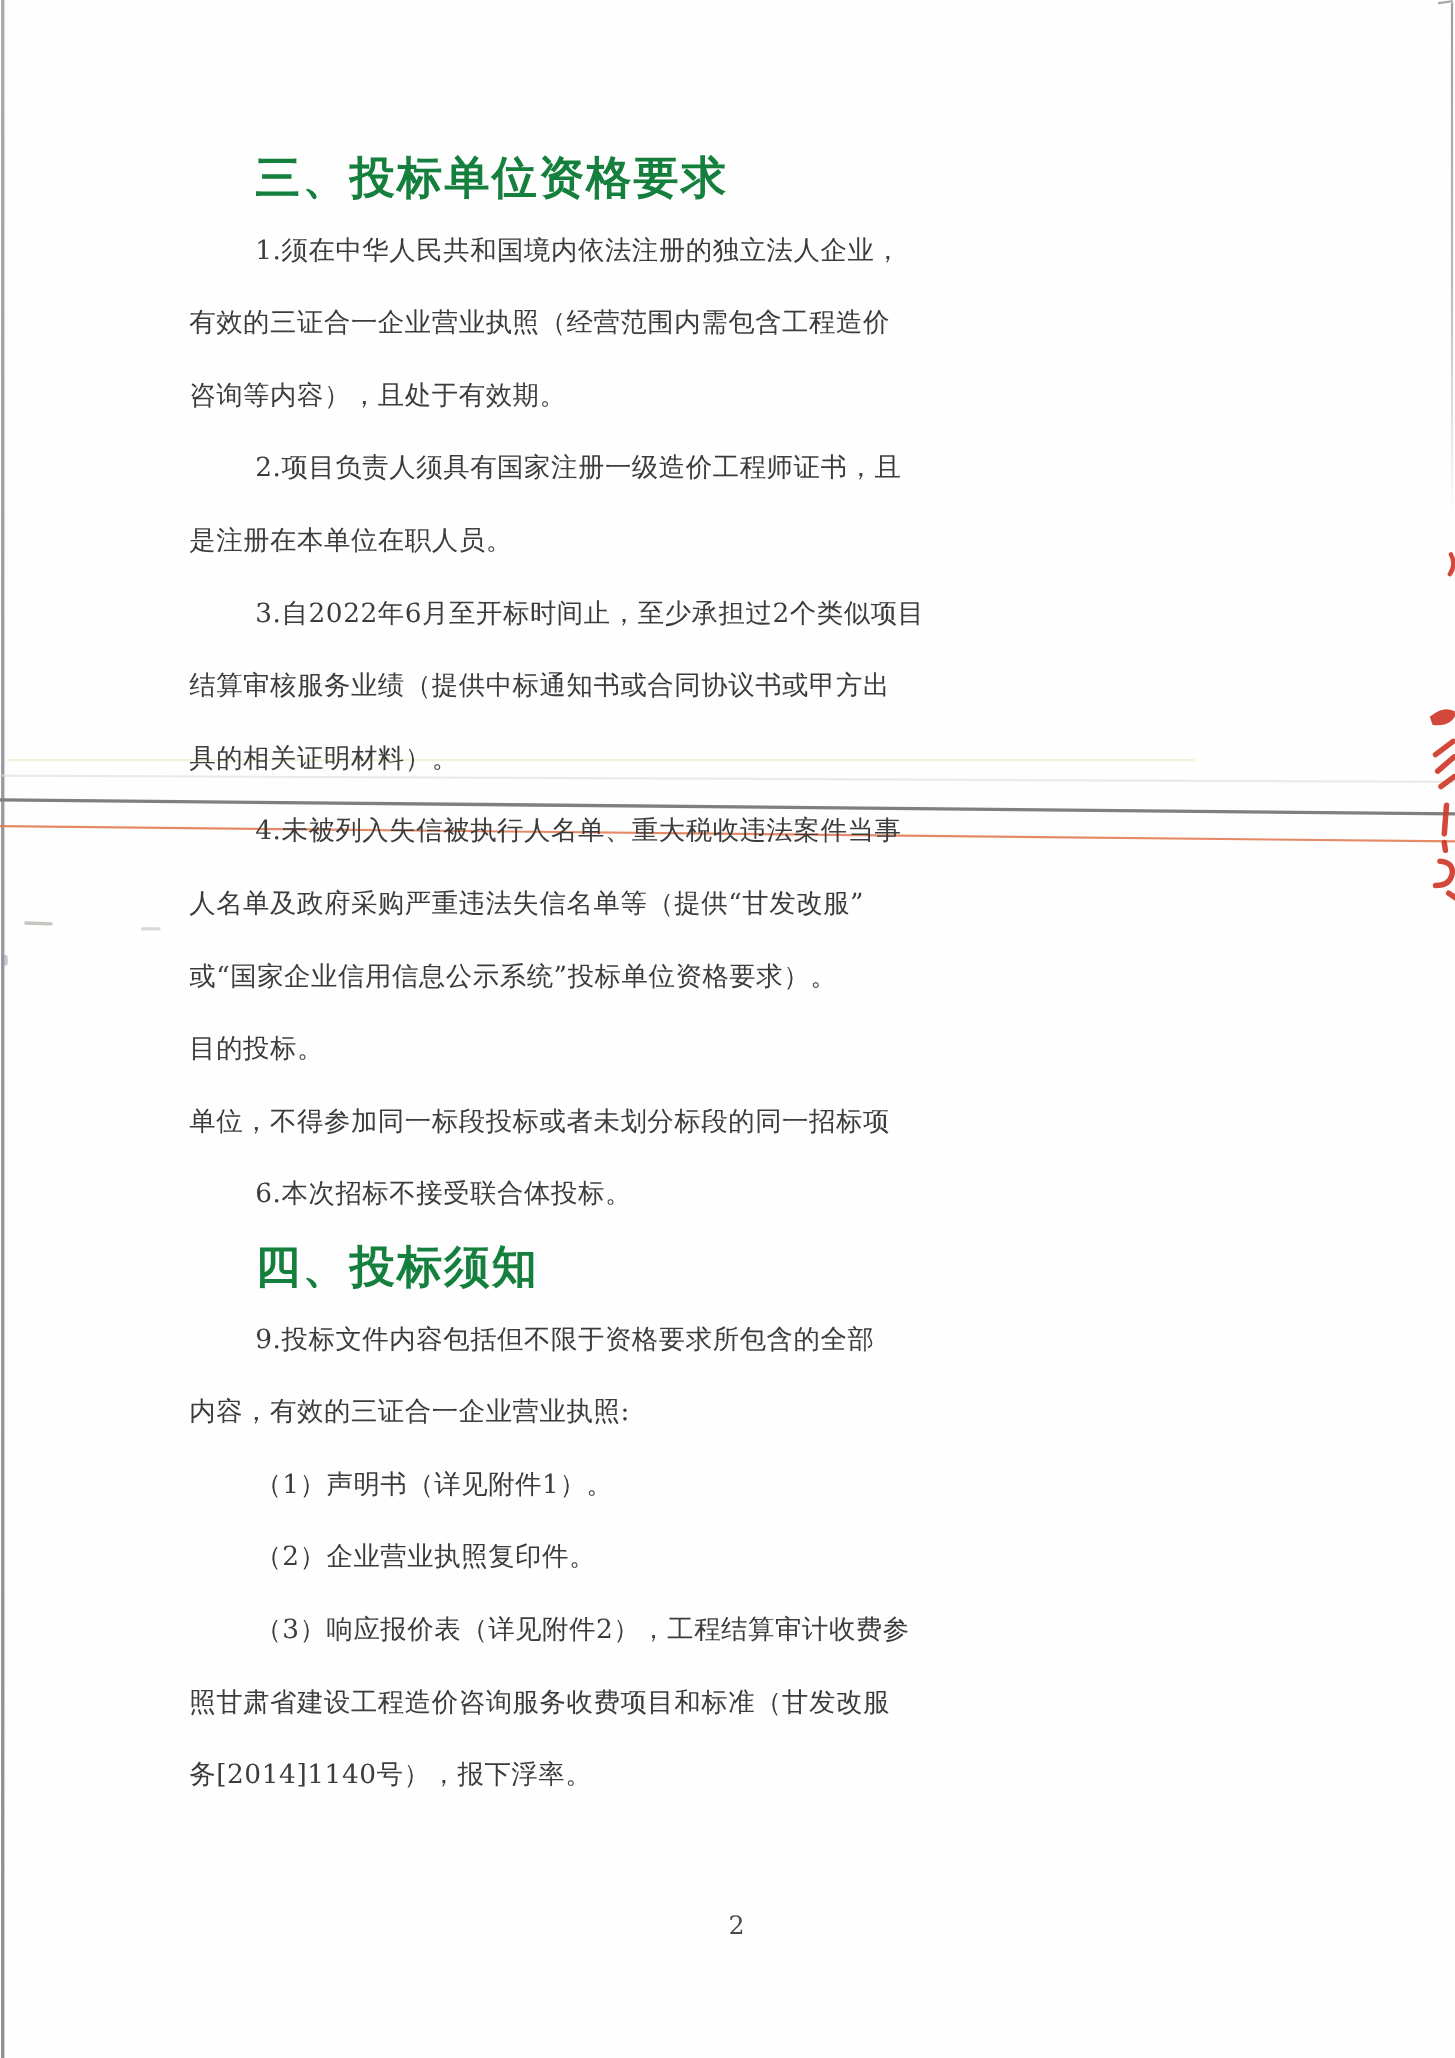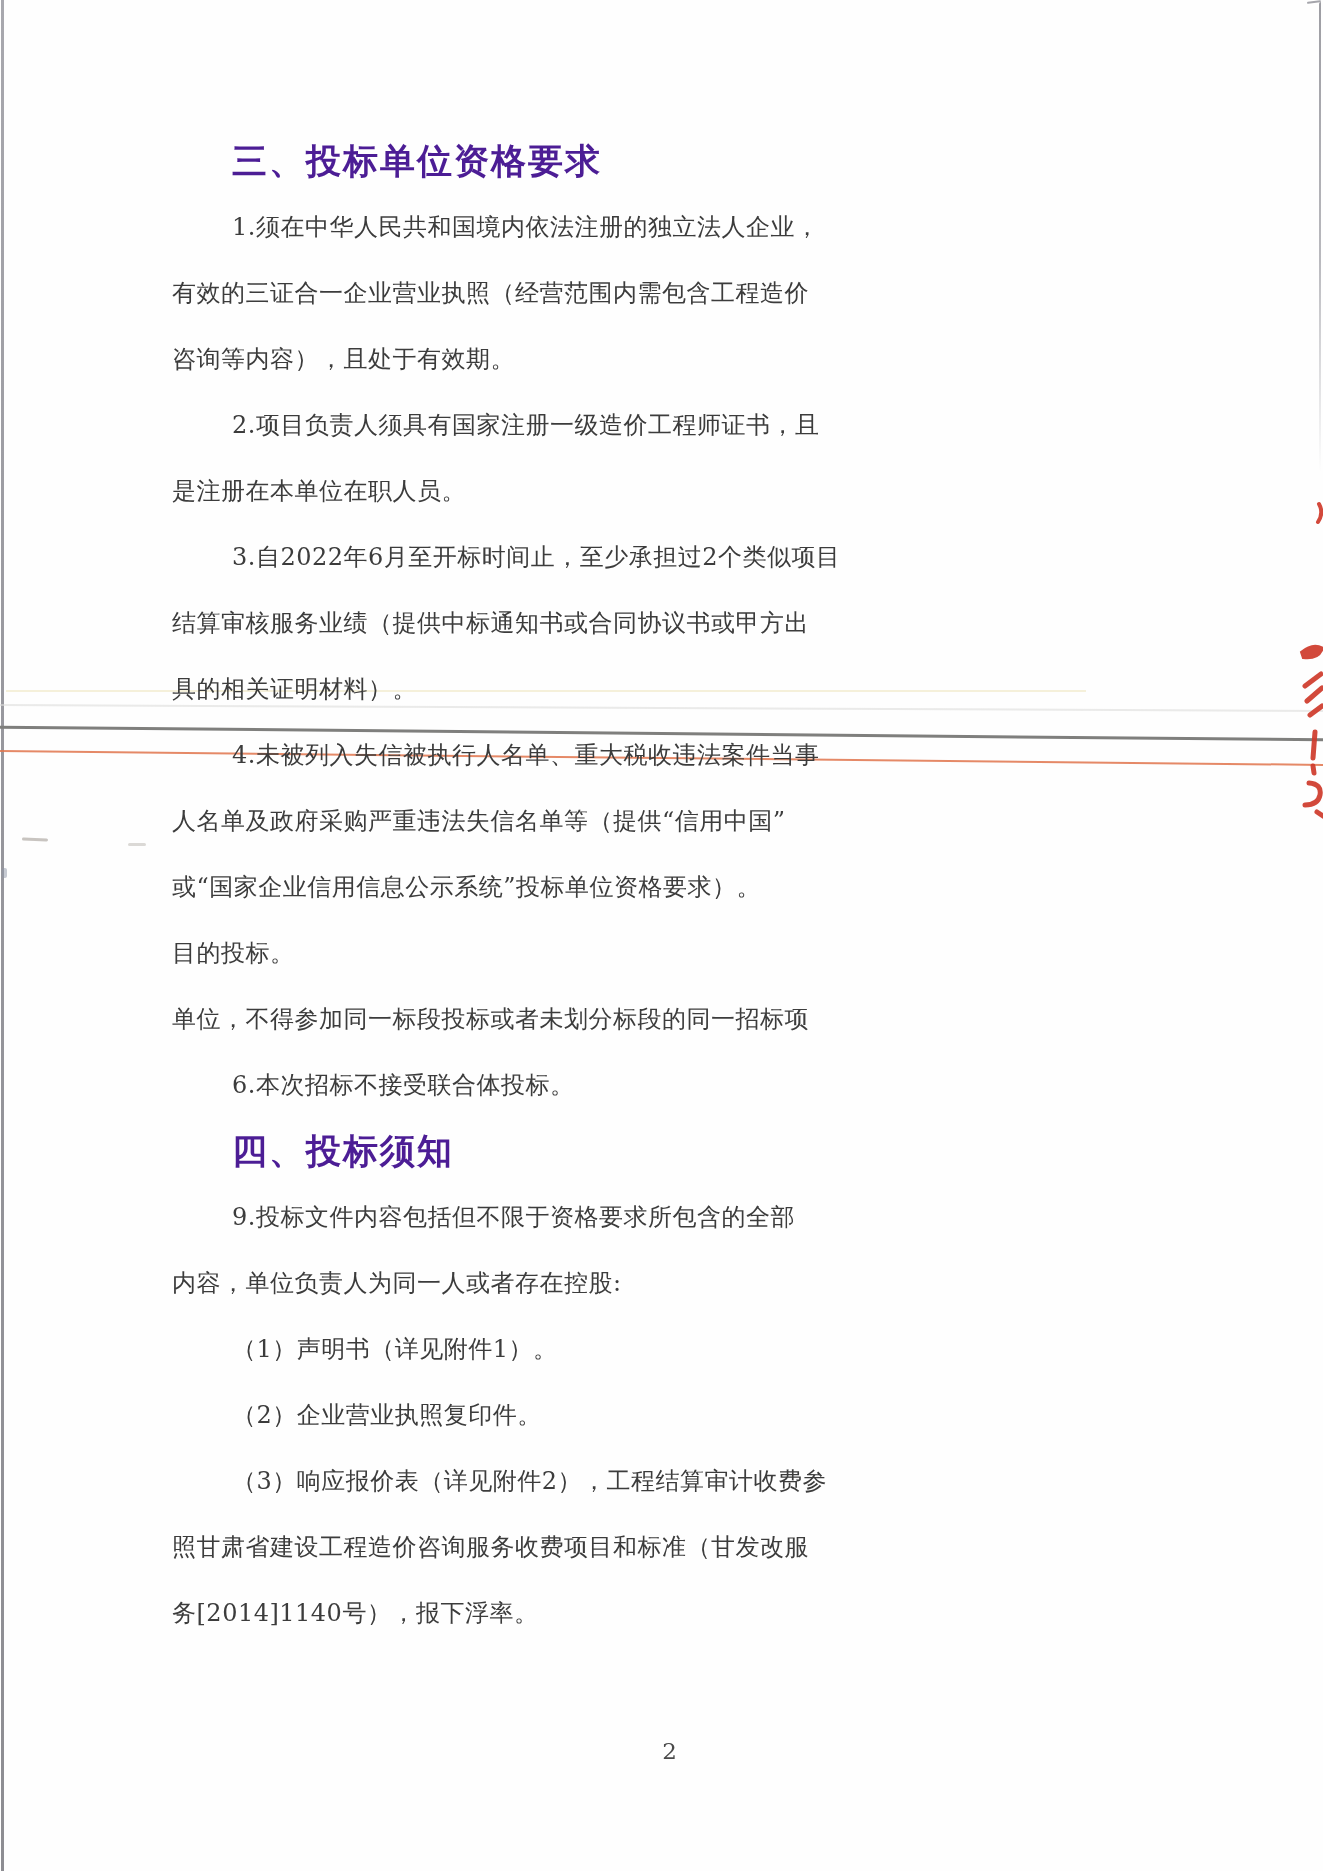--- a/index.html
+++ b/index.html
@@ -56,21 +56,21 @@
   .text-flow{
     position:absolute;left:172px;top:128px;width:796px;
     color:#3c3c3c;
   }
   .line{
     line-height:66px;height:66px;font-size:24px;letter-spacing:.5px;
     white-space:nowrap;
   }
   .line.heading{
     font-family:"DejaVu Sans","Liberation Sans",sans-serif;
-    font-weight:700;font-size:35px;color:#4c1d95;letter-spacing:2px;
+    font-weight:700;font-size:41px;color:#15803d;letter-spacing:2px;
   }
   .line.indent{padding-left:60px;}
   .page-number{
     position:absolute;left:630px;top:1738px;width:80px;text-align:center;
     font-size:23px;color:#4a4a4a;letter-spacing:1px;
   }
   
   .seal{
     position:absolute;right:0;top:482px;width:42px;height:340px;
   }
@@ -109,28 +109,28 @@
       <div class="line heading indent">三、投标单位资格要求</div>
       <div class="line body indent">1.须在中华人民共和国境内依法注册的独立法人企业，</div>
       <div class="line body">有效的三证合一企业营业执照（经营范围内需包含工程造价</div>
       <div class="line body">咨询等内容），且处于有效期。</div>
       <div class="line body indent">2.项目负责人须具有国家注册一级造价工程师证书，且</div>
       <div class="line body">是注册在本单位在职人员。</div>
       <div class="line body indent">3.自2022年6月至开标时间止，至少承担过2个类似项目</div>
       <div class="line body">结算审核服务业绩（提供中标通知书或合同协议书或甲方出</div>
       <div class="line body">具的相关证明材料）。</div>
       <div class="line body indent">4.未被列入失信被执行人名单、重大税收违法案件当事</div>
-      <div class="line body">人名单及政府采购严重违法失信名单等（提供“信用中国”</div>
+      <div class="line body">人名单及政府采购严重违法失信名单等（提供“甘发改服”</div>
       <div class="line body">或“国家企业信用信息公示系统”投标单位资格要求）。</div>
       <div class="line body">目的投标。</div>
       <div class="line body">单位，不得参加同一标段投标或者未划分标段的同一招标项</div>
       <div class="line body indent">6.本次招标不接受联合体投标。</div>
       <div class="line heading indent">四、投标须知</div>
       <div class="line body indent">9.投标文件内容包括但不限于资格要求所包含的全部</div>
-      <div class="line body">内容，单位负责人为同一人或者存在控股:</div>
+      <div class="line body">内容，有效的三证合一企业营业执照:</div>
       <div class="line body indent">（1）声明书（详见附件1）。</div>
       <div class="line body indent">（2）企业营业执照复印件。</div>
       <div class="line body indent">（3）响应报价表（详见附件2），工程结算审计收费参</div>
       <div class="line body">照甘肃省建设工程造价咨询服务收费项目和标准（甘发改服</div>
       <div class="line body">务[2014]1140号），报下浮率。</div>
     </div>
 
   <div class="page-number">2</div>
 </div>
 

